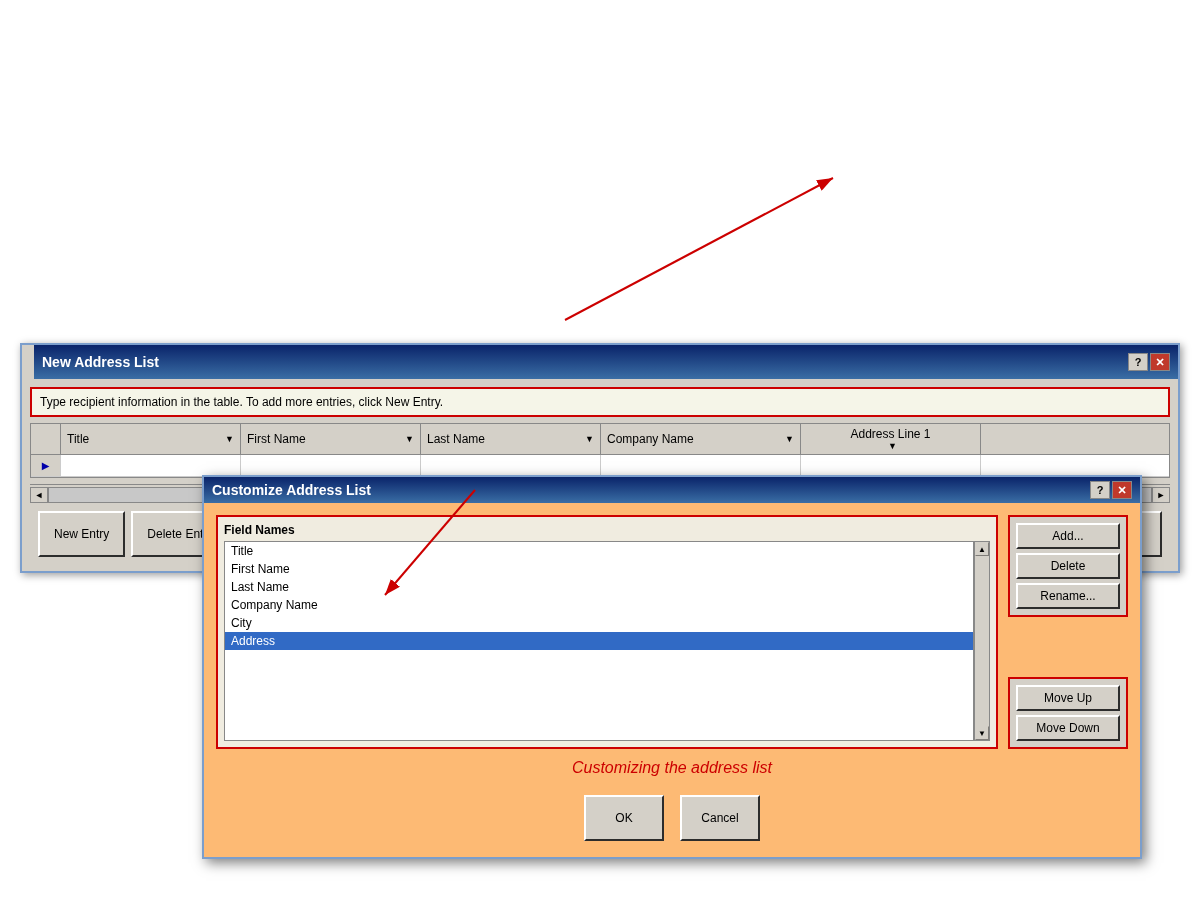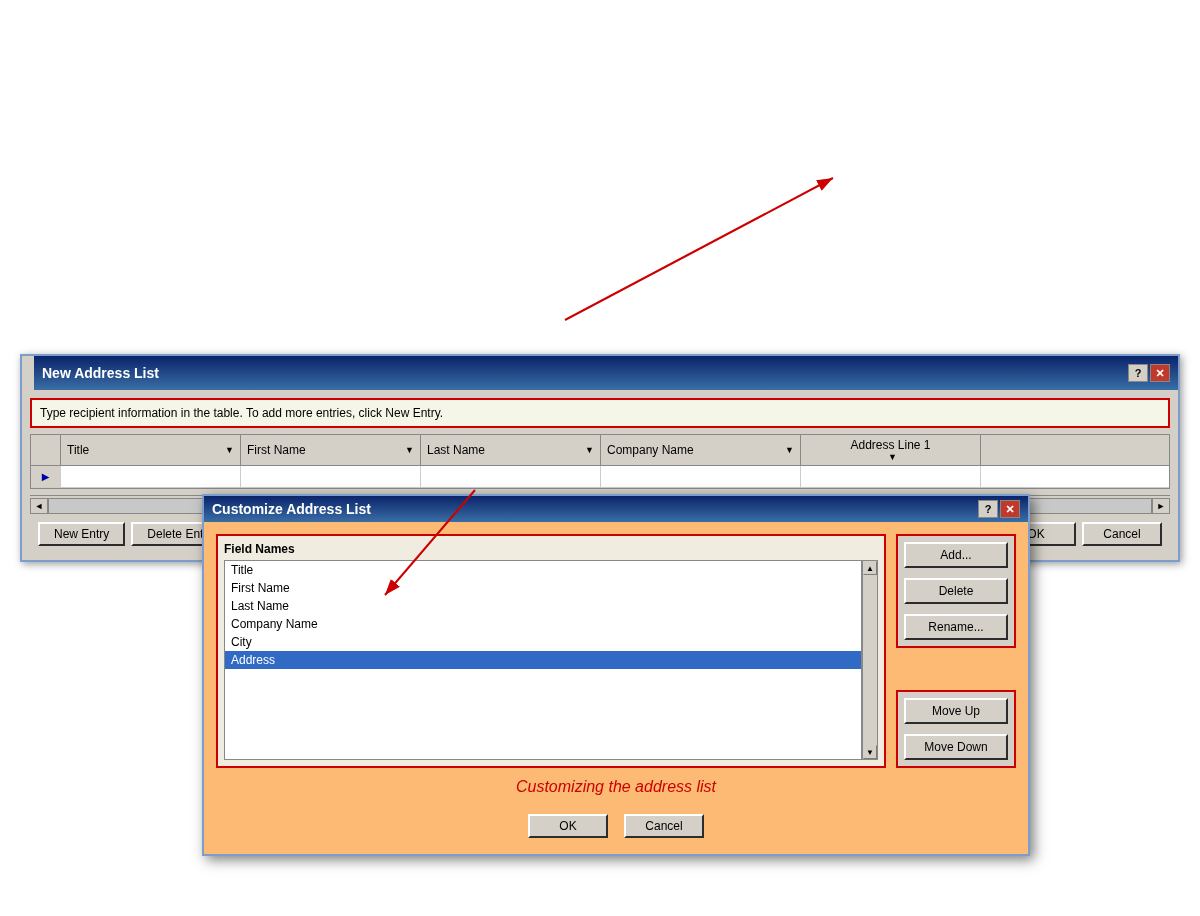--- a/index.html
+++ b/index.html
@@ -199,33 +199,33 @@
     .outer-right-btns {
       display: flex;
       gap: 6px;
     }
 
     .win-btn {
       background: #d4d0c8;
       border: 2px outset #ffffff;
       border-right-color: #808080;
       border-bottom-color: #808080;
-      padding: 3px 14px;
+      padding: 14px 14px;
       font-size: 12px;
       cursor: pointer;
       min-width: 80px;
       text-align: center;
     }
 
     
     .dialog-inner {
       position: absolute;
-      top: 138px;
+      top: 130px;
       left: 180px;
-      width: 828px;
+      width: 940px;
       border: 2px solid #7b9ecc;
       background: #d4d0c8;
       box-shadow: 4px 4px 12px rgba(0,0,0,0.5);
       z-index: 10;
     }
 
     .inner-titlebar {
       background: linear-gradient(to bottom, #0a246a, #3a6ea5);
       color: white;
       font-weight: bold;
@@ -314,21 +314,21 @@
       gap: 6px;
       justify-content: flex-start;
       width: 120px;
     }
 
     .right-btn-group {
       border: 2px solid #cc0000;
       padding: 6px;
       display: flex;
       flex-direction: column;
-      gap: 10px;
+      gap: 4px;
       background: #d4d0c8;
     }
 
     .inner-win-btn {
       background: #d4d0c8;
       border: 2px outset #ffffff;
       border-right-color: #808080;
       border-bottom-color: #808080;
       padding: 4px 8px;
       font-size: 12px;

